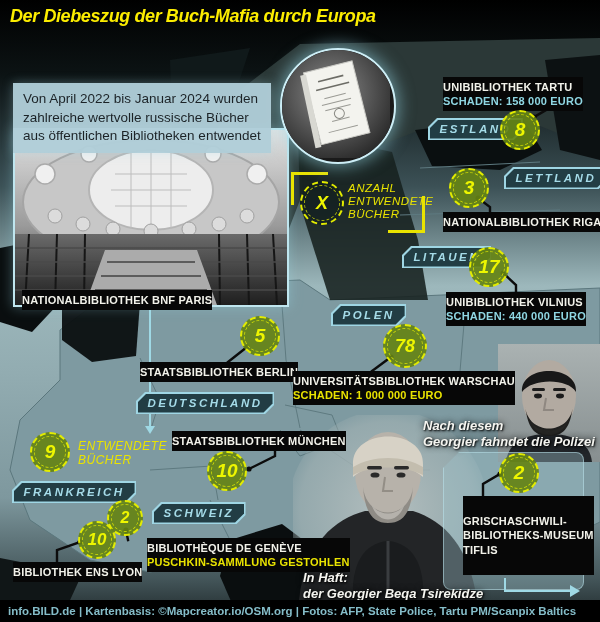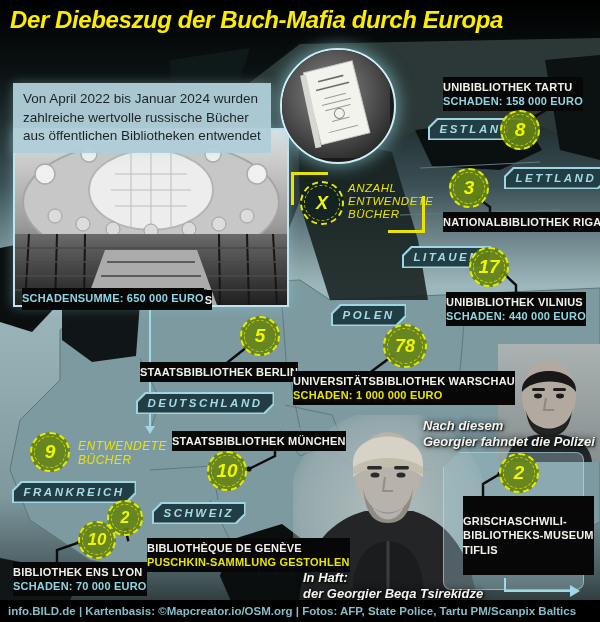--- a/index.html
+++ b/index.html
@@ -2,21 +2,21 @@
 <html><head>
 <meta charset="utf-8">
 <style>
   html,body{margin:0;padding:0;background:#222;}
   .stage{position:relative;width:600px;height:622px;background:#000;overflow:hidden;
          font-family:"Liberation Sans",sans-serif;-webkit-font-smoothing:antialiased;}
   .abs{position:absolute;}
   svg{display:block;}
 
   
-  .title{left:10px;top:6px;font-size:24px;font-weight:bold;font-style:italic;
+  .title{left:10px;top:6px;font-size:18px;font-weight:bold;font-style:italic;
          color:#fced00;letter-spacing:-0.4px;white-space:nowrap;z-index:8;}
 
   
   .intro{left:13px;top:59px;background:rgba(176,206,216,0.96);color:#1c2327;
          font-size:13.5px;line-height:18.5px;padding:7px 10px;white-space:pre-line;
          z-index:7;box-shadow:0 0 10px rgba(160,215,225,.35);margin-top:24px;}
 
   
   .book{left:280px;top:48px;width:112px;height:112px;border-radius:50%;
         border:2px solid #cdeef6;box-shadow:0 0 16px 3px rgba(150,215,230,.55);
@@ -367,27 +367,23 @@
   </div>
   <div class="abs blk" style="left:172px;top:431px;">
     <span class="wht">STAATSBIBLIOTHEK MÜNCHEN</span>
   </div>
   <div class="abs blk" style="left:147px;top:538px;">
     <span class="wht">BIBLIOTHÈQUE DE GENÈVE</span>
     <span class="yel">PUSCHKIN-SAMMLUNG GESTOHLEN</span>
   </div>
   <div class="abs blk" style="left:13px;top:562px;">
     <span class="wht">BIBLIOTHEK ENS LYON</span>
-    <span class="cyn">SCHADEN: 70 000 EURO</span>
   </div>
   <div class="abs blk" style="left:22px;top:271px;z-index:6;margin-top:19px;">
     <span class="wht">NATIONALBIBLIOTHEK BNF PARIS</span>
-  </div>
-  <div class="abs blk" style="left:22px;top:288px;z-index:6;">
-    <span class="cyn">SCHADENSUMME: 650 000 EURO</span>
   </div>
   <div class="abs blk pre" style="left:463px;top:496px;line-height:14.5px;">
     <span class="wht pre">GRISCHASCHWILI-
 BIBLIOTHEKS-MUSEUM
 TIFLIS</span>
   </div>
 
   <div class="abs badge" style="left:500px;top:110px;">
       <span>8</span>
     </div>

